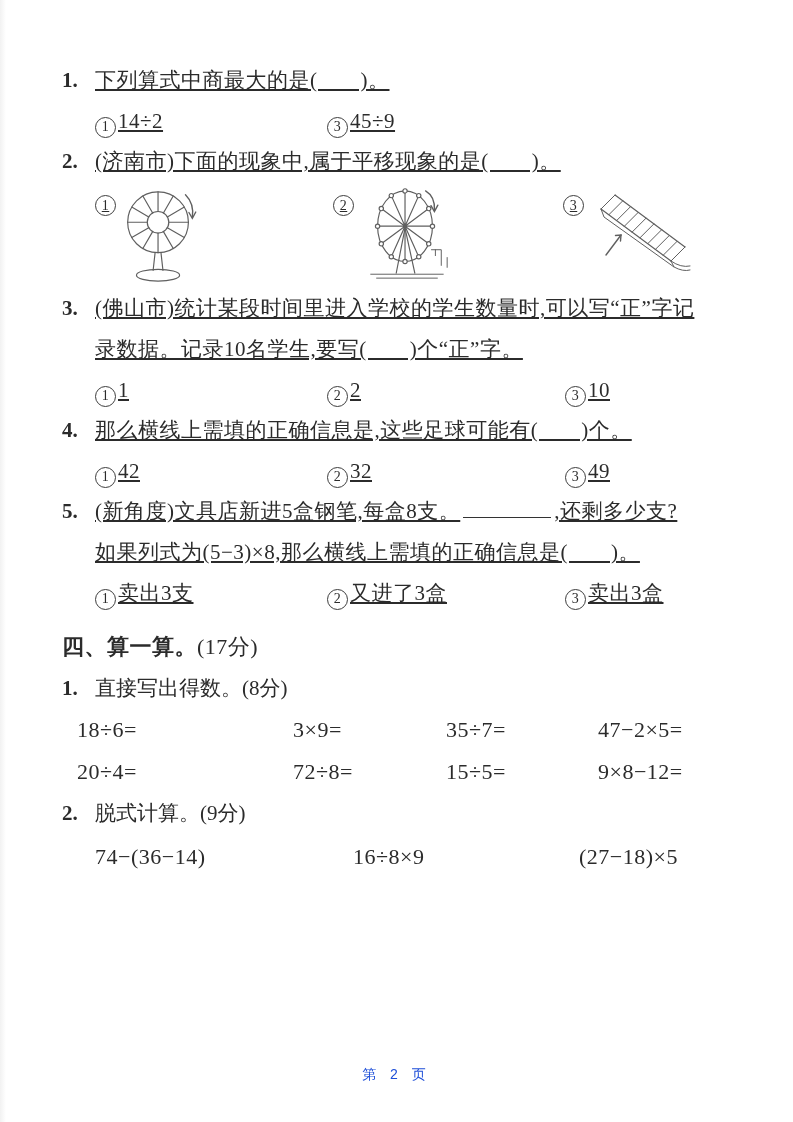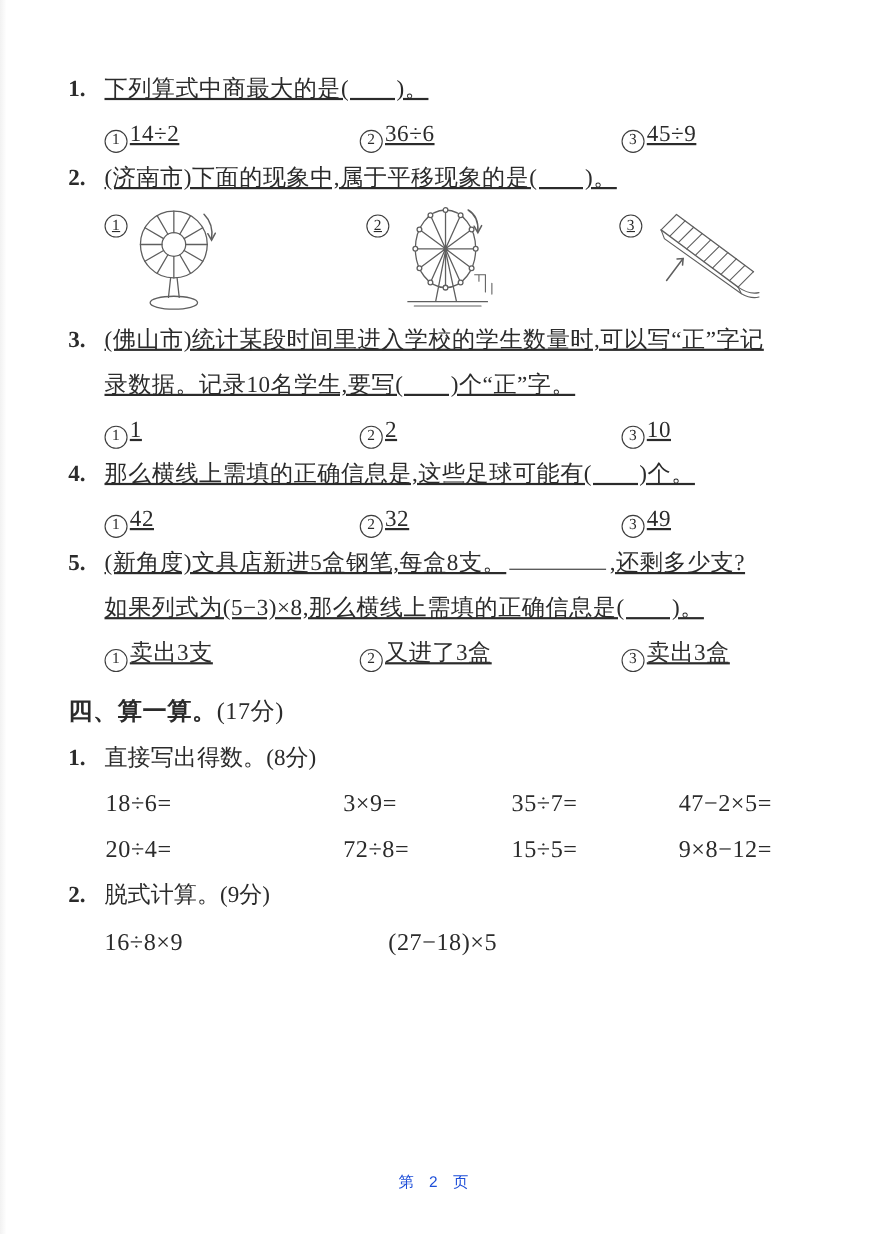--- a/index.html
+++ b/index.html
@@ -42,21 +42,21 @@
   svg.drawing { stroke:#5f5f5f; fill:none; stroke-width:1.2; stroke-linecap:round; }
 
   .blank {
     display:inline-block; width:88px; height:21px;
     border-bottom:1.3px solid #333; margin:0 3px; vertical-align:baseline;
   }
 
   .sec4 { margin-top:13px; }
   .sub { display:flex; font-size:21px; line-height:41px; }
   .subnum { font-weight:bold; width:33px; flex:0 0 33px; }
-  .calc-row { display:grid; grid-template-columns:216px 153px 152px 1fr; font-size:22px; line-height:42px; margin-left:34px; letter-spacing:.5px; }
+  .calc-row { display:grid; grid-template-columns:216px 153px 152px 1fr; font-size:22px; line-height:42px; margin-left:15px; letter-spacing:.5px; }
   .tuoshi-row { display:grid; grid-template-columns:258px 226px 1fr; font-size:22px; line-height:46px; margin-left:33px; letter-spacing:.5px; }
 
   .footer {
     position:absolute; left:0; right:0; top:1066px; text-align:center;
     font-family:"Liberation Sans","DejaVu Sans",sans-serif;
     font-size:14px; color:#1d4ed8; letter-spacing:5px;
   }
 </style>
 </head>
 <body>
@@ -65,21 +65,20 @@
 
 <div class="content">
 
 
   <div class="q">
     <div class="qnum">1.</div>
     <div class="qbody">
       <div class="qline">下列算式中商最大的是(　　)。</div>
       <div class="opt-row">
         <span><span class="cnum">1</span><span>14÷2</span></span>
-        <span><span class="cnum">2</span><span>36÷6</span></span>
         <span><span class="cnum">3</span><span>45÷9</span></span>
       </div>
     </div>
   </div>
 
   <div class="q">
     <div class="qnum">2.</div>
     <div class="qbody">
       <div class="qline">(济南市)下面的现象中,属于平移现象的是(　　)。</div>
       <div class="img-row">
@@ -199,19 +198,20 @@
     <span>15÷5=</span>
     <span>9×8−12=</span>
   </div>
 
   <div class="sub">
     <div class="subnum">2.</div>
     <div>脱式计算。(9分)</div>
   </div>
 
   <div class="tuoshi-row">
+    <span>74−(36−14)</span>
     <span>16÷8×9</span>
     <span>(27−18)×5</span>
   </div>
 
 </div>
 
 <div class="footer">第 2 页</div>
 
 </body></html>

